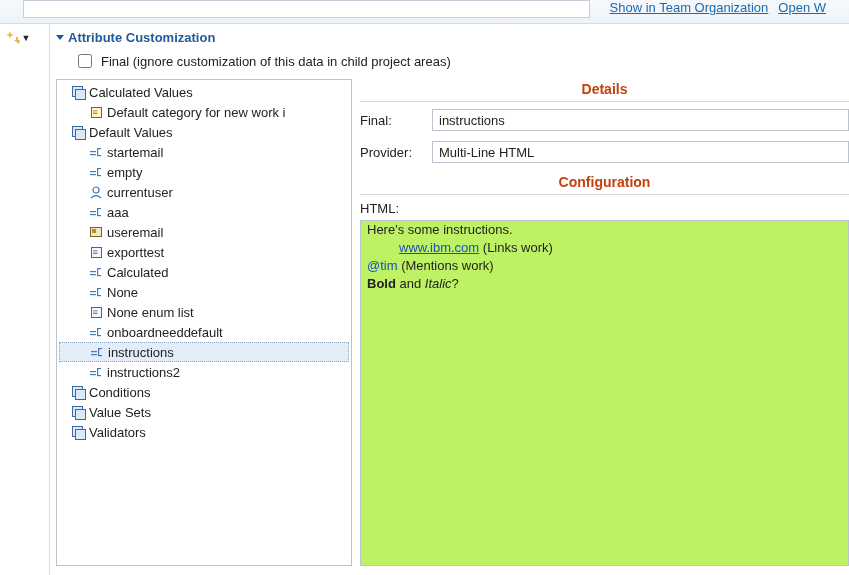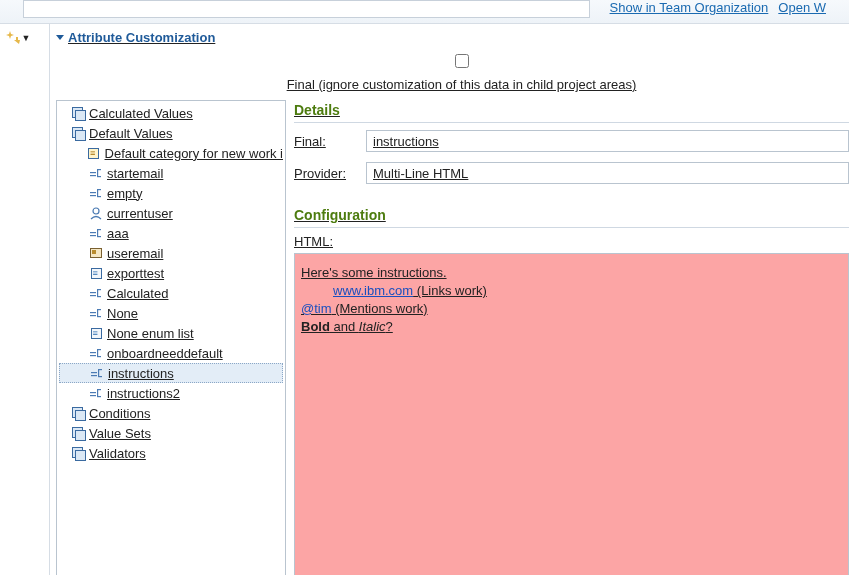--- a/index.html
+++ b/index.html
@@ -9,29 +9,29 @@
 .top-strip { height: 24px; background: linear-gradient(#f6f9fc,#eef3f8); border-bottom: 1px solid #d6dde5; display: flex; justify-content: flex-end; padding: 0 23px; gap: 10px; }
 .top-strip .box { flex: 1; height: 18px; background: #fff; border: 1px solid #c7d0da; margin-right: 10px; }
 .top-strip a { color: #1a6ab1; text-decoration: underline; cursor: pointer; }
 
 .body { display: flex; height: calc(100% - 24px); }
 .gutter { width: 50px; border-right: 1px solid #d6dde5; padding: 4px; }
 .gutter-btn { width: 28px; height: 20px; display: flex; align-items: center; justify-content: center; cursor: pointer; }
 .gutter-btn svg { width: 14px; height: 14px; }
 .drop { font-size: 9px; margin-left: 2px; }
 
-.main { flex: 1; padding: 4px 0 0 6px; overflow: hidden; text-decoration: underline; }
+.main { flex: 1; padding: 4px 0 0 6px; overflow: hidden; }
 .section-head { display: flex; align-items: center; gap: 4px; color: #1f5a99; font-weight: bold; font-size: 14px; padding: 2px 0 6px; cursor: pointer; }
 .twisty { display: inline-block; width: 0; height: 0; border-top: 5px solid #1f5a99; border-left: 4px solid transparent; border-right: 4px solid transparent; }
 
-.final-row { display: flex; align-items: center; gap: 6px; padding: 0 0 8px 18px; flex-direction: column; }
+.final-row { display: flex; align-items: center; gap: 6px; padding: 0 0 8px 18px; }
 .final-row input { width: 14px; height: 14px; }
 
 .split { display: flex; gap: 0; height: calc(100% - 60px); }
-.tree-wrap { width: 230px; border: 1px solid #b9c4cf; height: 100%; overflow: auto; }
+.tree-wrap { width: 296px; border: 1px solid #b9c4cf; height: 100%; overflow: auto; }
 .tree { padding: 2px; }
 .tree-node { display: flex; align-items: center; gap: 4px; height: 20px; padding-left: 4px; cursor: pointer; white-space: nowrap; }
 .tree-node.sel { background: #e3edf7; border: 1px dotted #8ba7c6; }
 .ind { display: inline-block; }
 .ic { width: 14px; height: 14px; display: inline-flex; align-items: center; justify-content: center; flex-shrink: 0; }
 
 
 .ic-db { position: relative; width: 12px; height: 12px; }
 .ic-db::before, .ic-db::after { content: ""; position: absolute; border: 1px solid #3a6aa0; background: #dbe8f5; width: 9px; height: 9px; }
 .ic-db::before { left: 0; top: 0; }
@@ -39,26 +39,26 @@
 .ic-num { width: 11px; height: 11px; border: 1px solid #3a6aa0; background: #fff5cc; position: relative; }
 .ic-num::before { content:"≡"; position:absolute; font-size:9px; line-height:9px; left:1px; top:0; color:#a06b00;}
 .ic-txt svg { display:block; }
 .ic-user svg { display:block; }
 .ic-card { width: 12px; height: 10px; border: 1px solid #7a6030; background: #f5e7c4; position: relative; }
 .ic-card::before { content:""; position:absolute; left:1px; top:1px; width:4px; height:4px; background:#b88b2e; }
 .ic-enum { width: 11px; height: 11px; border: 1px solid #3a6aa0; background: #f2f6fb; position: relative; }
 .ic-enum::before { content:"≡"; position:absolute; font-size:9px; line-height:9px; left:1px; top:0; color:#2b6cb0;}
 
 .details { flex:1; display:flex; flex-direction:column; gap:4px; padding-left:8px; min-width:0; }
-.panel-title { color:#4d7c0f; font-weight:bold; border-bottom:1px solid #cfd8e2; padding:2px 0 4px; font-size:14px; }
+.panel-title { color:#c2410c; font-weight:bold; border-bottom:1px solid #cfd8e2; padding:2px 0 4px; font-size:14px;text-align:center; }
 .form-row { display:flex; align-items:center; gap:8px; padding:3px 0; }
 .form-row label { width: 64px; }
 .form-row .field { flex:1; height:22px; border:1px solid #b9c4cf; background:#fff; padding:2px 6px; display:flex; align-items:center; min-width:0; }
 .html-label { padding-top:2px; }
-.html-area { flex:1; border:1px solid #b9c4cf; background:#fca5a5; padding:10px 6px; overflow:auto; min-height:0; }
+.html-area { flex:1; border:1px solid #b9c4cf; background:#bef264; padding:0 6px; overflow:auto; min-height:0; }
 .html-area p { margin:0; line-height:18px; }
 .html-area a { color:#1a4fbf; text-decoration:underline;margin-left:32px; }
 .html-area .mention { color:#1a4fbf; }
 .html-area .runin { display:inline; }
 </style>
 </head>
 <body>
 <div class="root">
 
 <div class="top-strip">
@@ -93,33 +93,33 @@
       <div class="tree-wrap">
         <div class="tree">
           <div class="tree-node">
             <span class="ind" style="width:4px"></span>
             <span class="ic">
                   <span class="ic-db"></span>
                 </span>
             <span>Calculated Values</span>
           </div>
           <div class="tree-node">
+            <span class="ind" style="width:22px"></span>
+            <span class="ic">
+                  <span class="ic-num"></span>
+                </span>
+            <span>Default category for new work i</span>
+          </div>
+
+          <div class="tree-node">
             <span class="ind" style="width:4px"></span>
             <span class="ic">
                   <span class="ic-db"></span>
                 </span>
             <span>Default Values</span>
-          </div>
-
-          <div class="tree-node">
-            <span class="ind" style="width:22px"></span>
-            <span class="ic">
-                  <span class="ic-num"></span>
-                </span>
-            <span>Default category for new work i</span>
           </div>
           <div class="tree-node">
             <span class="ind" style="width:22px"></span>
             <span class="ic ic-txt">
                   <svg width="14" height="14">
                     <rect x="1" y="6" width="6" height="1.2" fill="#4a7ab3"></rect>
                     <rect x="1" y="9" width="6" height="1.2" fill="#4a7ab3"></rect>
                     <rect x="8" y="3" width="1.2" height="8" fill="#4a7ab3"></rect>
                     <rect x="8" y="3" width="4" height="1.2" fill="#4a7ab3"></rect>
                     <rect x="8" y="10" width="4" height="1.2" fill="#4a7ab3"></rect>
@@ -282,21 +282,21 @@
                 <span>instructions</span>
               </div>
         </div>
         <div class="form-row">
           <label>Provider:</label>
           <div class="field">
                 <span>Multi-Line HTML</span>
               </div>
         </div>
 
-        <div class="panel-title" style="margin-top:14px">Configuration</div>
+        <div class="panel-title" style="margin-top:2px">Configuration</div>
         <div class="html-label">HTML:</div>
         <div class="html-area">
           <p>Here's some instructions.</p>
           <p><a>www.ibm.com</a><span class="runin">   (Links work)</span></p>
           <p><span class="mention">@tim</span><span class="runin"> (Mentions work)</span></p>
           <p><b>Bold</b><span class="runin"> and </span><i>Italic</i><span class="runin">?</span></p>
         </div>
       </div>
     </div>
   </div>

